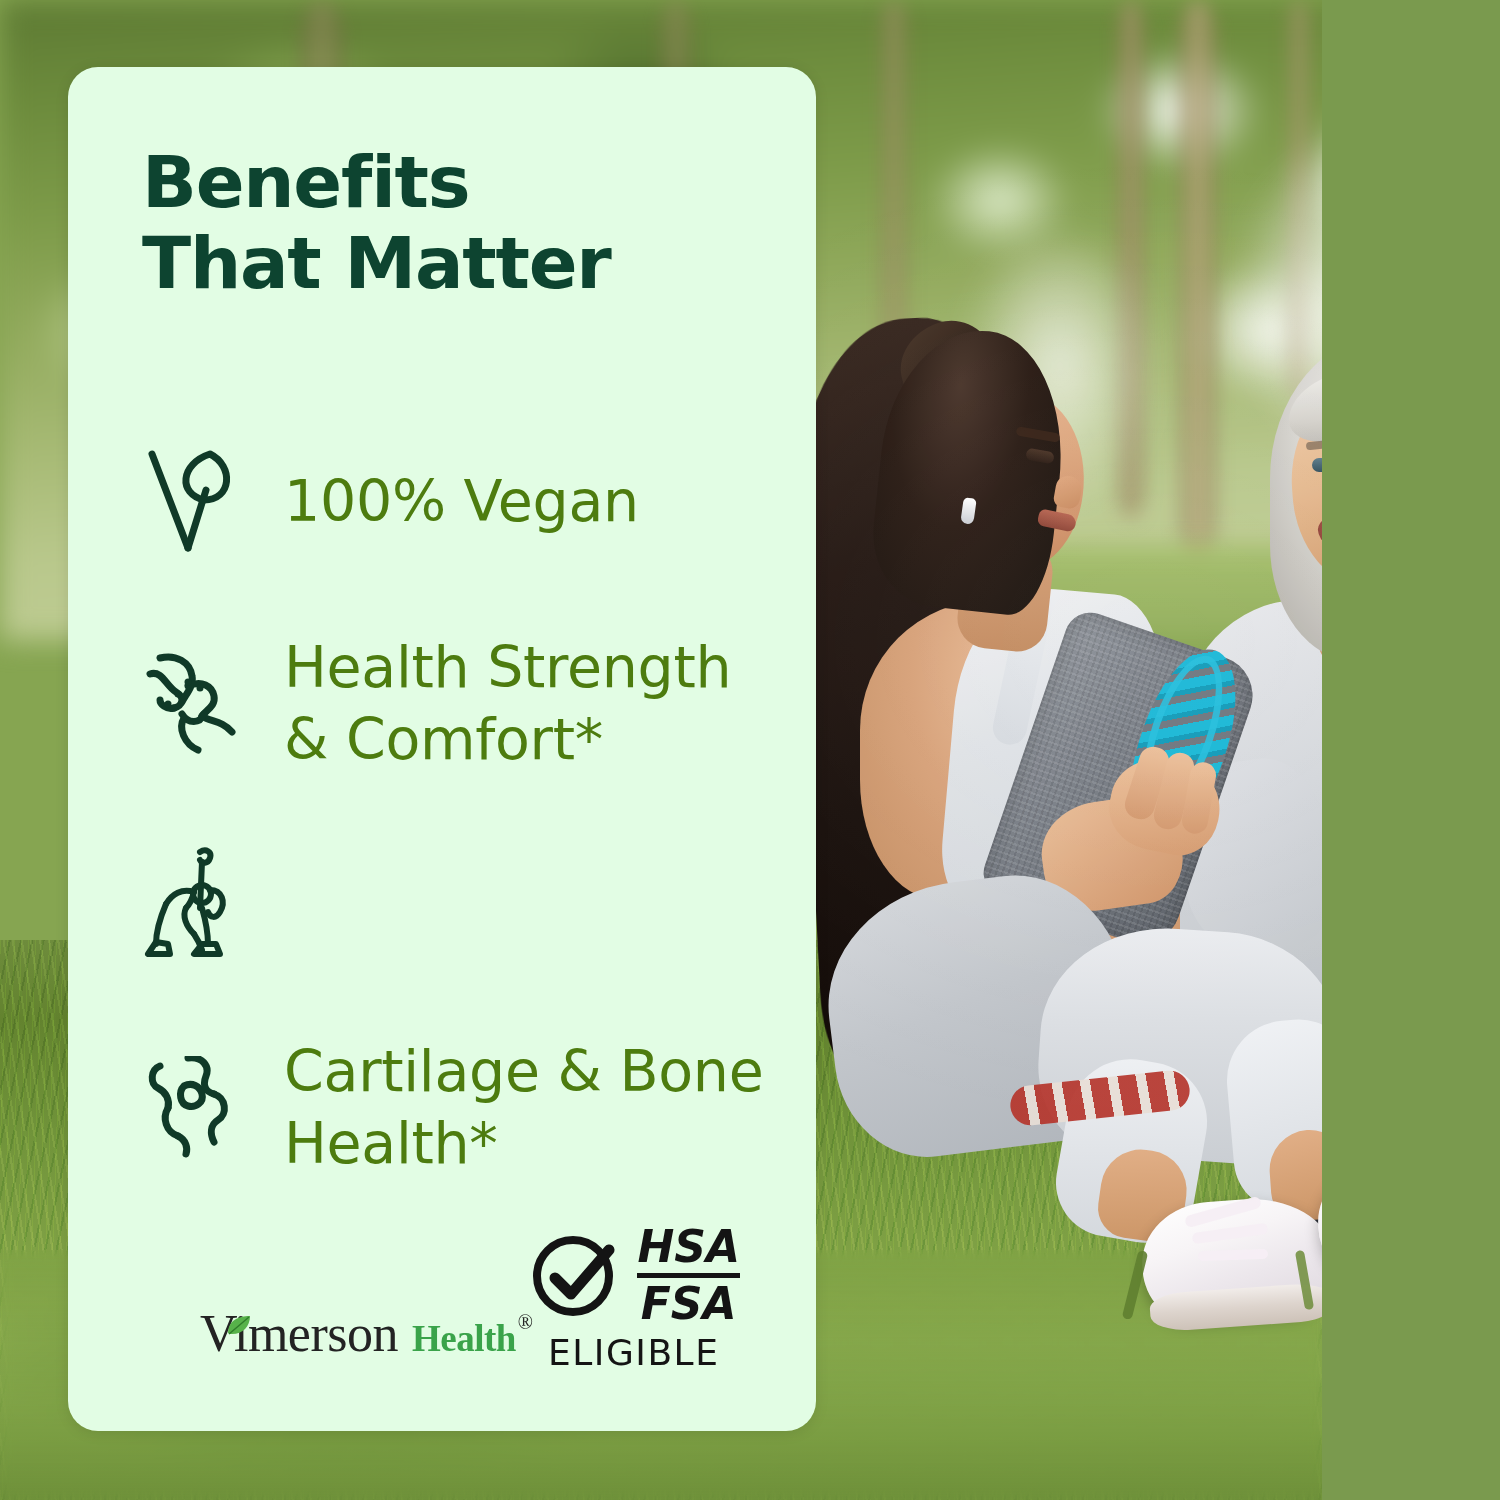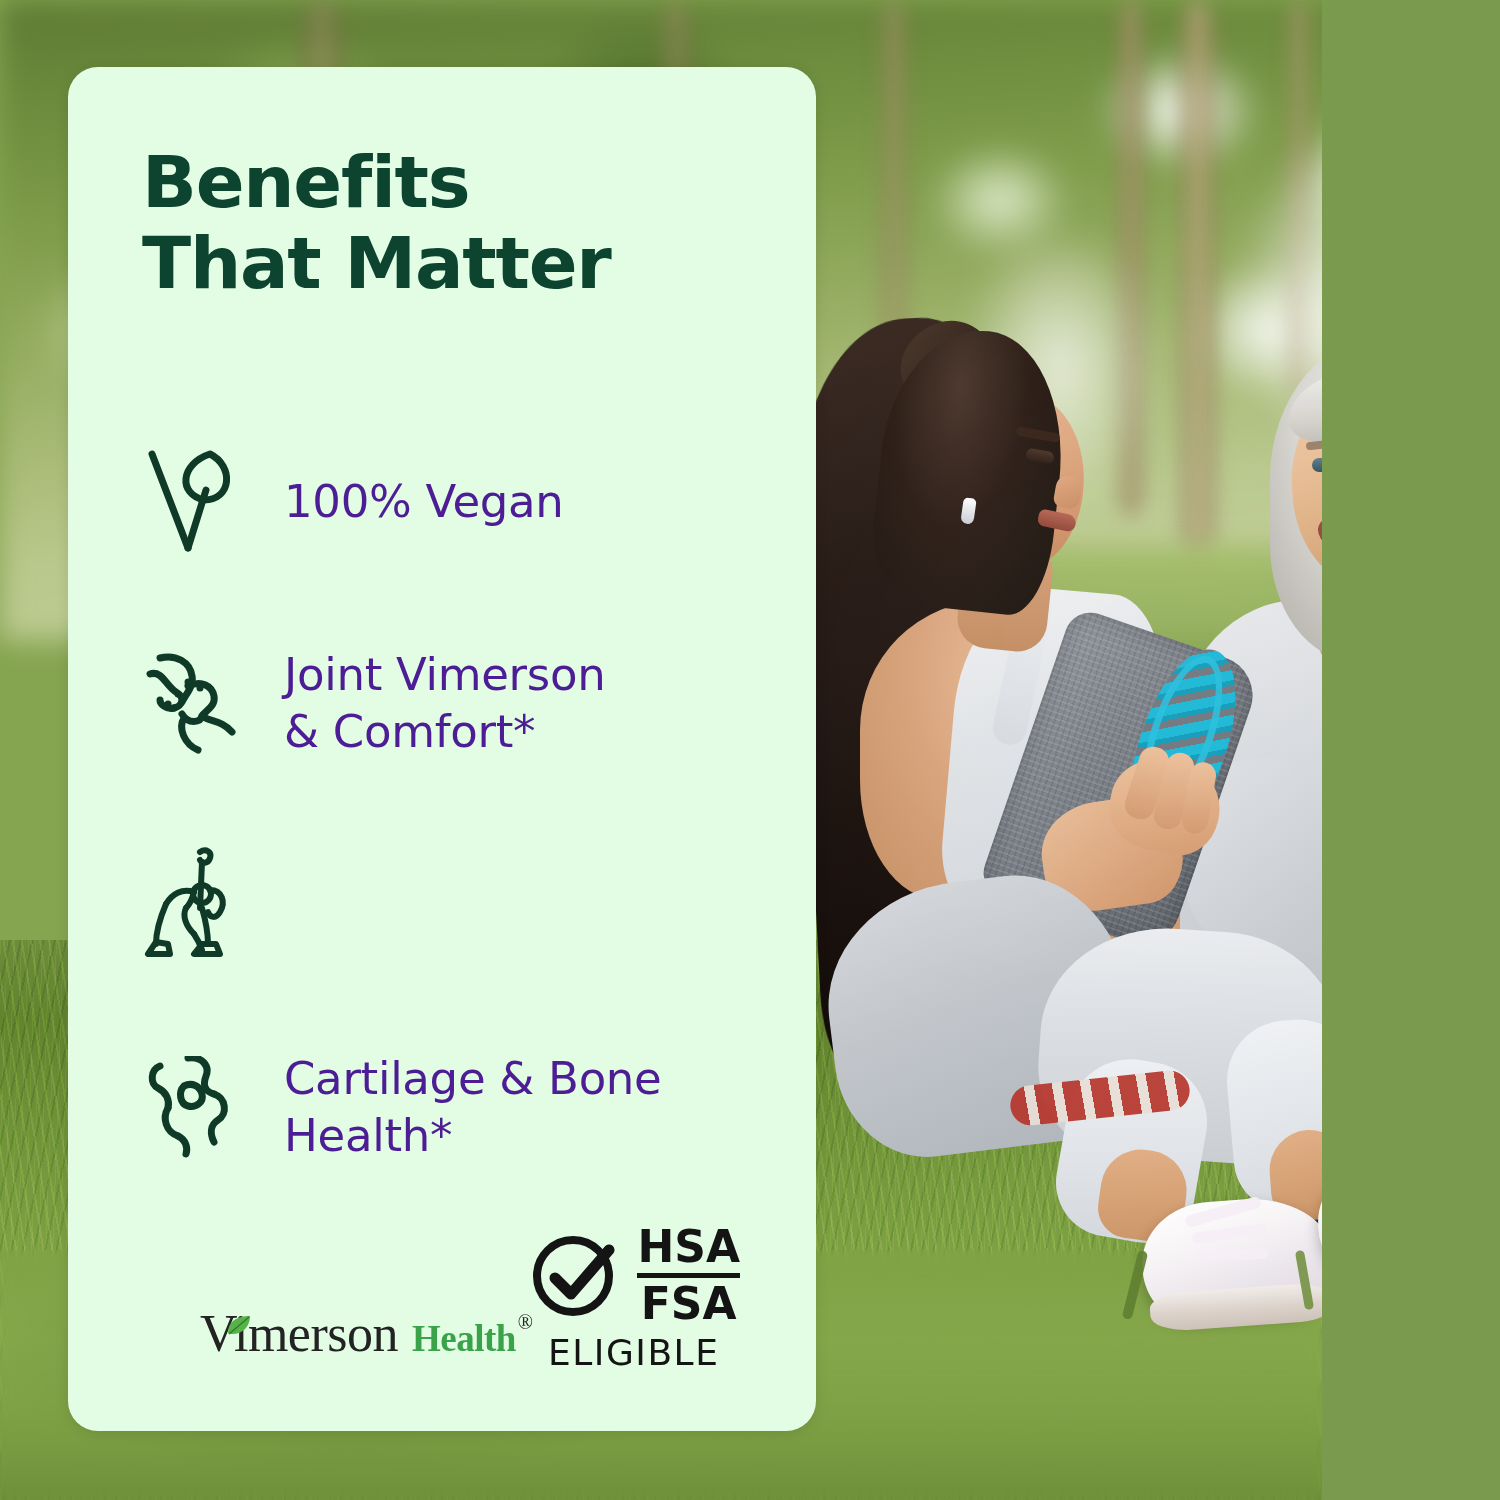--- a/index.html
+++ b/index.html
@@ -393,23 +393,23 @@
     flex: 0 0 104px;
     width: 104px;
     height: 118px;
     display:flex; align-items:center; justify-content:center;
   }
   .b-icon svg { display:block; }
 
   .b-label {
     font-family: "DejaVu Sans", sans-serif;
     font-weight: 400;
-    font-size: 45px;
+    font-size: 57px;
     line-height: 1.26;
-    color: #4c1d95;
+    color: #4d7c0f;
     letter-spacing: -.3px;
   }
 
   
   .card-footer {
     position:absolute;
     left: 74px;
     right: 46px;
     bottom: 58px;
     height: 160px;
@@ -455,21 +455,21 @@
 
   .hsa {
     position:absolute;
     right: 30px;
     bottom: 0;
     display:flex;
     flex-direction: column;
     align-items: center;
     gap: 6px;
   }
-  .hsa-row { display:flex; align-items:center; gap: 14px; }
+  .hsa-row { display:flex; align-items:center; gap: 14px; font-style: italic; }
   .hsa-stack {
     display:flex; flex-direction:column; align-items:center;
     font-family: "DejaVu Sans", sans-serif;
     font-weight: 700;
     font-size: 44px;
     line-height: 1.0;
     color: #141414;
     letter-spacing: 0px;
   }
   .hsa-rule { width: 100%; height: 5px; background:#141414; margin: 4px 0; }
@@ -612,21 +612,21 @@
             <path d="M58 64 C66 70 78 68 88 80"></path>
             <path d="M38 62 C44 72 56 72 60 62"></path>
             <path d="M40 66 C34 76 40 92 54 98"></path>
             <circle cx="44" cy="30" r="3.5" fill="#103a28" stroke="none"></circle>
             <circle cx="34" cy="42" r="3.5" fill="#103a28" stroke="none"></circle>
             <circle cx="24" cy="52" r="3.5" fill="#103a28" stroke="none"></circle>
             <circle cx="56" cy="36" r="3.5" fill="#103a28" stroke="none"></circle>
           </svg>
         </span>
         <span class="b-label">
-          <span>Joint Vimerson</span><br>
+          <span>Health Strength</span><br>
           <span>&amp; Comfort*</span>
         </span>
       </div>
 
       <div class="benefit">
         <span class="b-icon">
           <svg width="100" height="120" viewBox="0 0 100 120" fill="none" stroke="#103a28" stroke-width="6" stroke-linecap="round" stroke-linejoin="round">
 
             <path d="M56 6 C62 2 68 6 66 12 C64 18 58 18 56 14"></path>
             <path d="M58 16 L56 62"></path>

